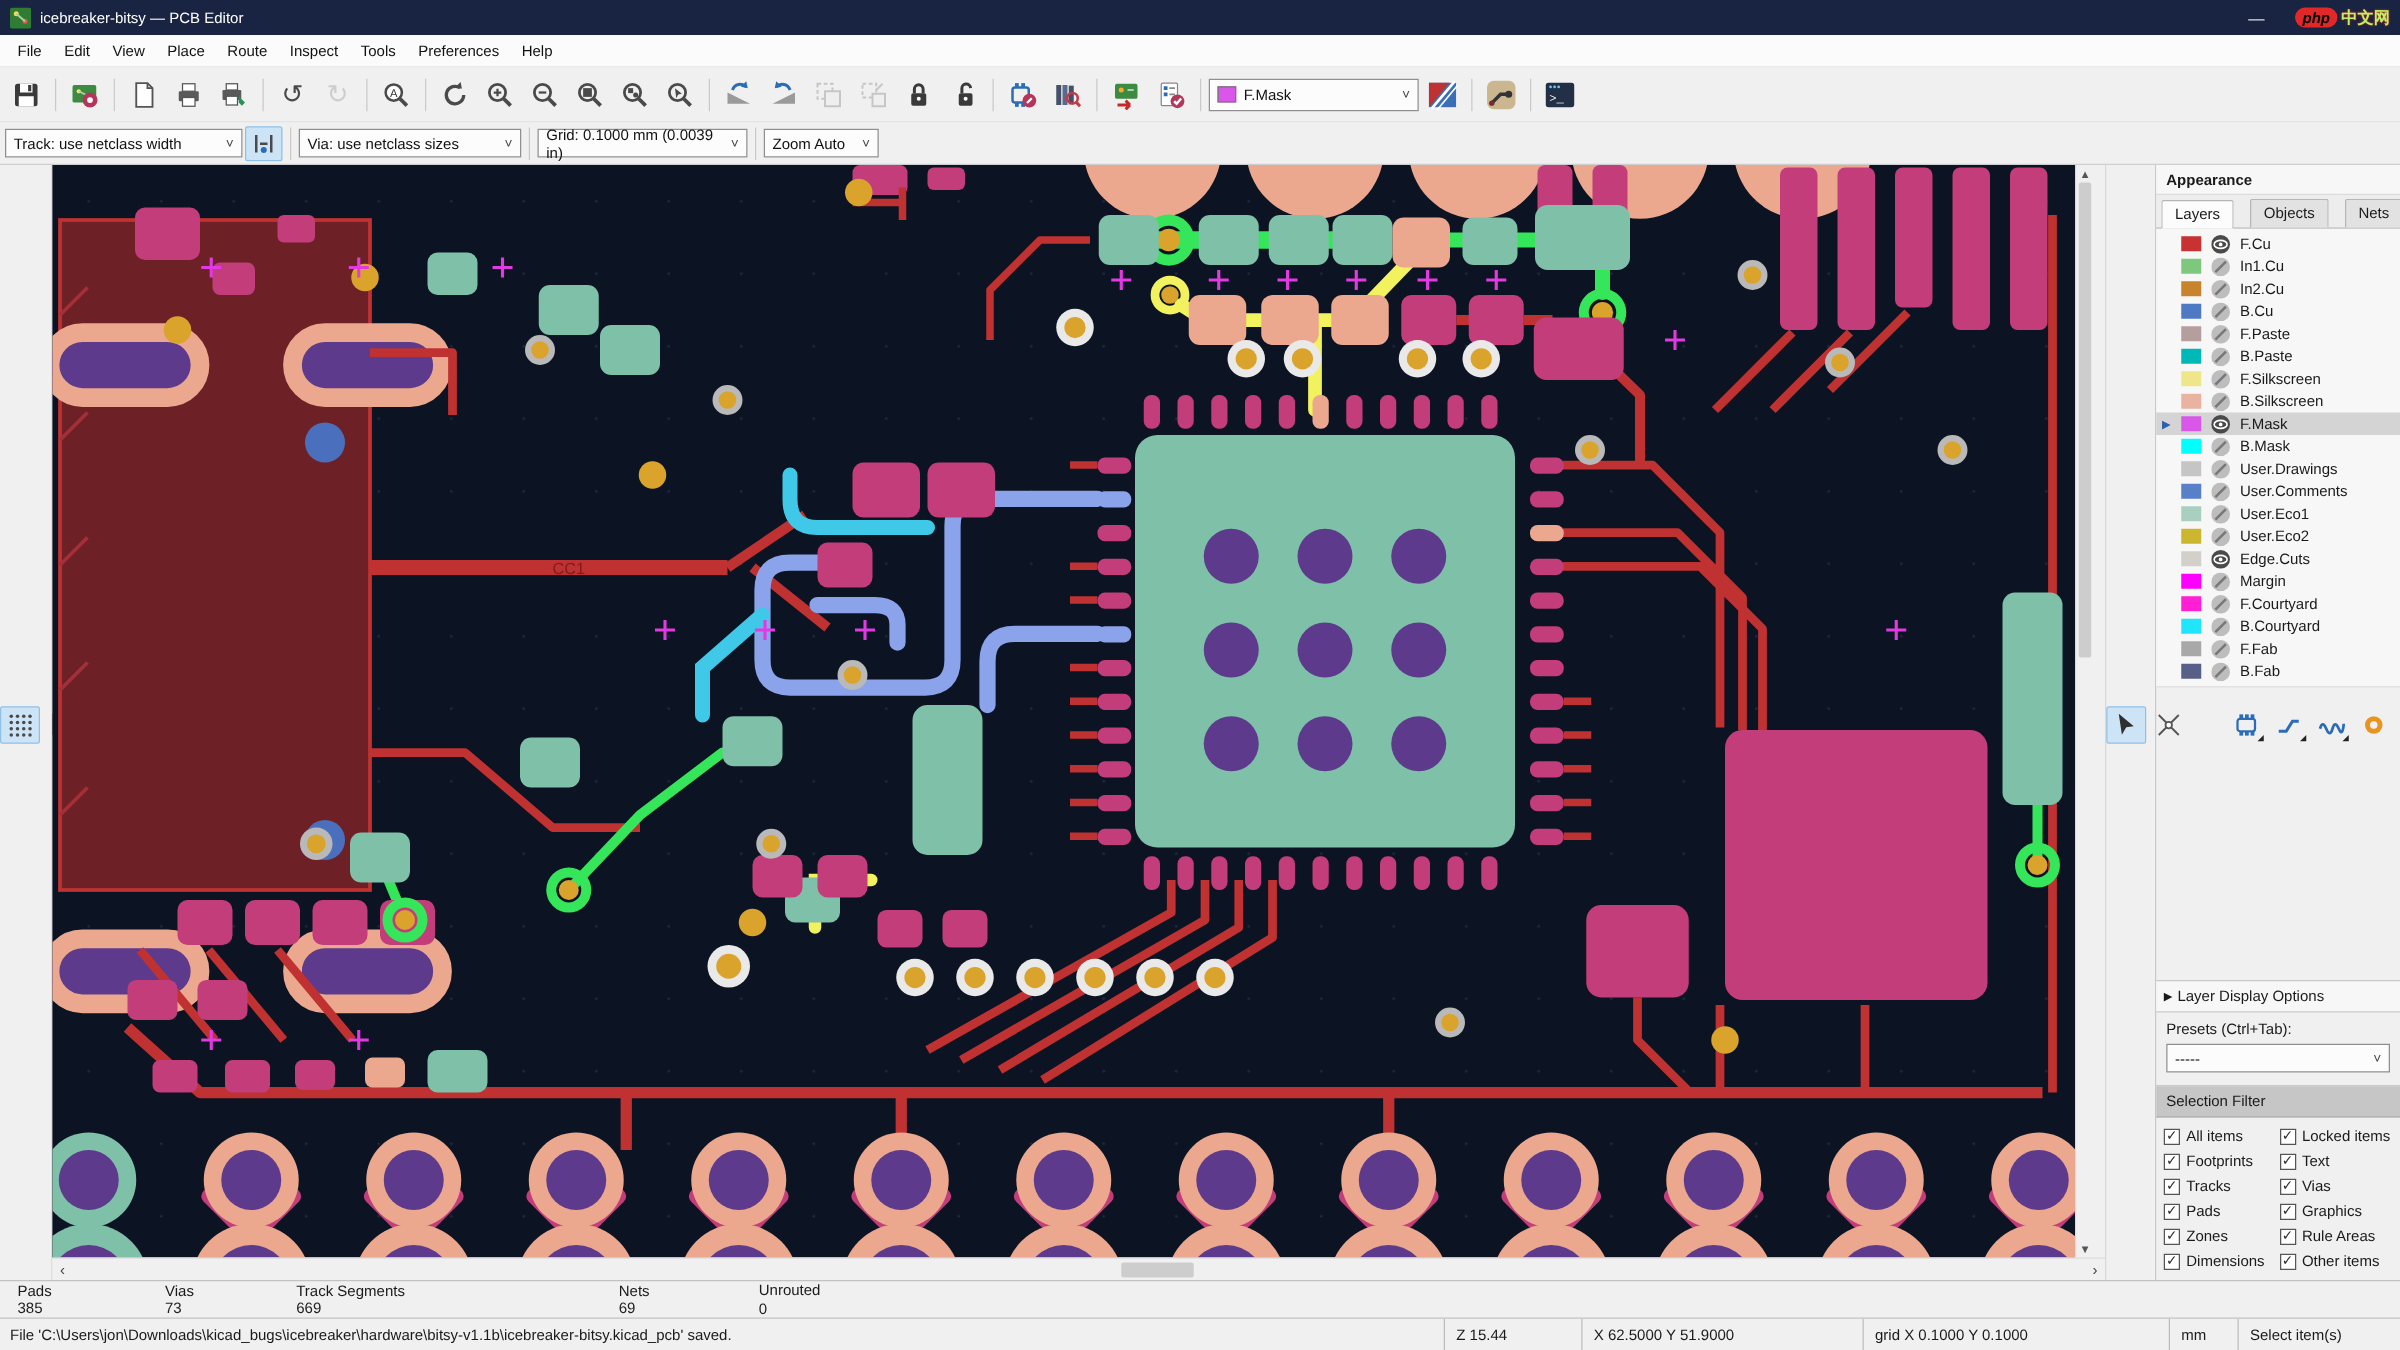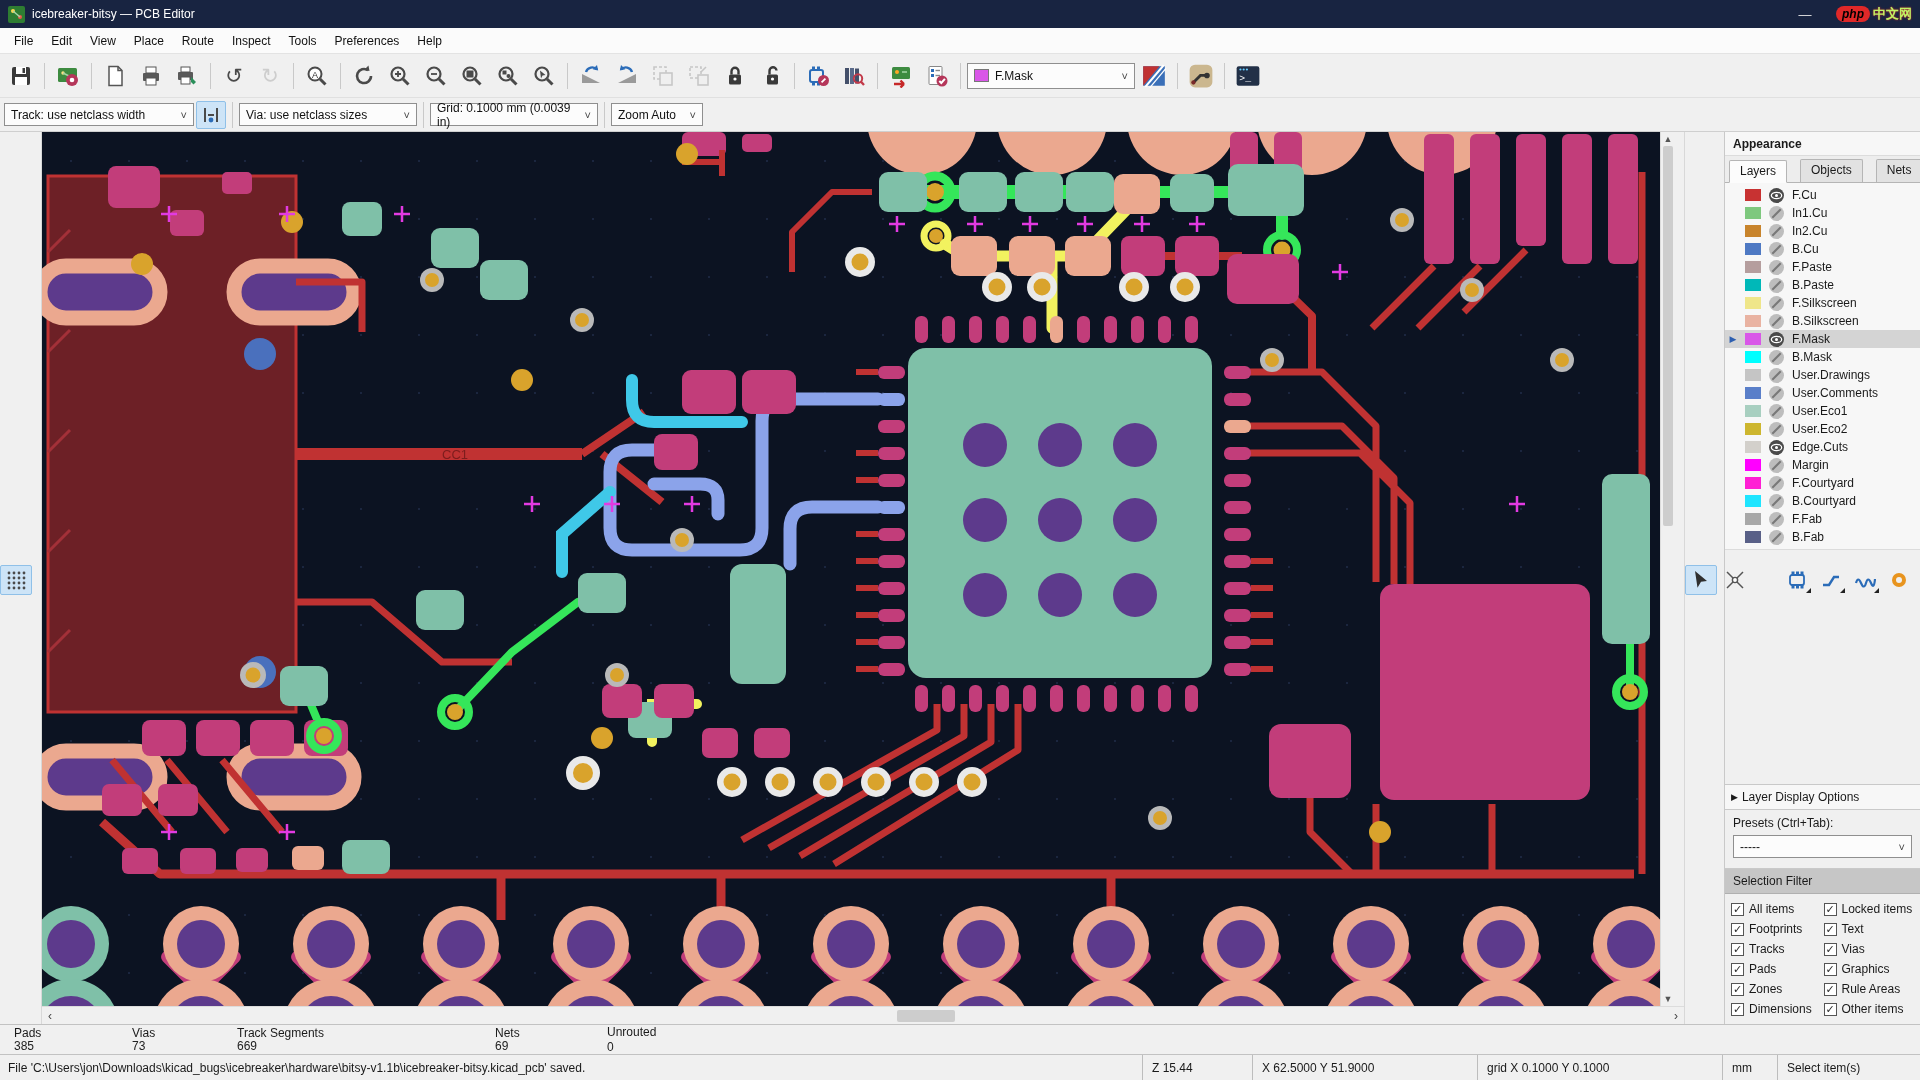--- a/index.html
+++ b/index.html
@@ -1270,15 +1270,15 @@
     </div>
   </div>
 
 <div class="messagebar">
   <span class="msg">File 'C:\Users\jon\Downloads\kicad_bugs\icebreaker\hardware\bitsy-v1.1b\icebreaker-bitsy.kicad_pcb' saved.</span>
   <div style="display:flex" id="info-cells">
       <div class="icell" style="width: 110px;">Z 15.44</div>
       <div class="icell" style="width: 225px;">X 62.5000  Y 51.9000</div>
       <div class="icell" style="width: 245px;">grid X 0.1000  Y 0.1000</div>
       <div class="icell" style="width: 55px;">mm</div>
-      <div class="icell" style="width: 143px;">Select item(s)</div>
+      <div class="icell" style="width: 130px;">Select item(s)</div>
     </div>
 </div>
 
 </body></html>

